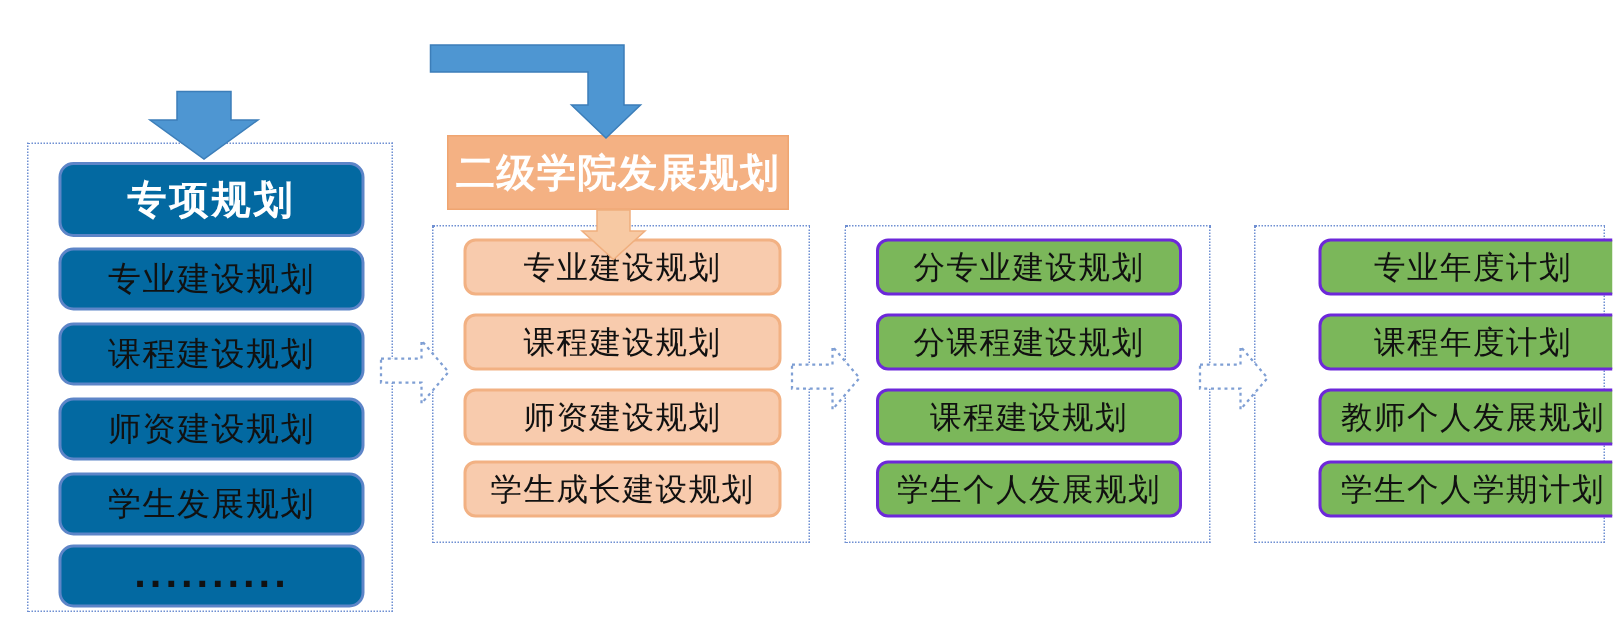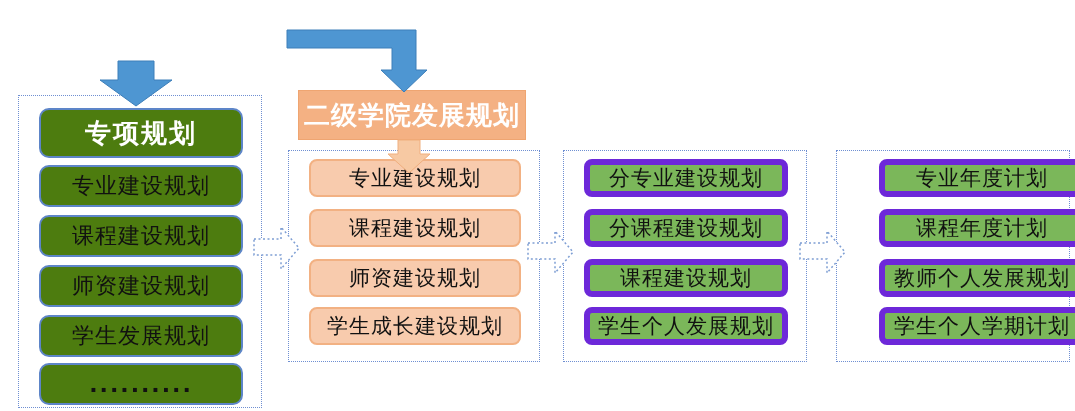--- a/index.html
+++ b/index.html
@@ -32,38 +32,38 @@
   .g4{left:836px;top:150px;width:234px;height:212px;}
 
   
   .node{
     display:flex;align-items:center;justify-content:center;
     color:#111111;letter-spacing:1px;font-weight:500;
   }
 
   
   .blue-node{
-    background:#4d7c0f;border:2px solid #5D85C8;border-radius:10px;
+    background:#0369a1;border:2px solid #5D85C8;border-radius:10px;
     left:20px;width:204px;height:42px;font-size:22px;text-align:center;
   }
   .blue-header{
     top:12px;height:50px;
     color:#ffffff;font-size:26px;font-weight:700;letter-spacing:2px;
   }
   .b-r1{top:69px;} .b-r2{top:119px;} .b-r3{top:169px;} .b-r4{top:219px;}
   .b-r5{top:267px;font-weight:700;letter-spacing:2px;}
 
   
   .orange-node{
     background:#F8CBAD;border:2px solid #F2B183;border-radius:8px;
     left:20px;width:212px;height:38px;font-size:21px;
   }
   
   .green-node{
-    background:#7BB75A;border:6px solid #6d28d9;border-radius:8px;
+    background:#7BB75A;border:2px solid #6d28d9;border-radius:8px;
     height:38px;font-size:21px;
   }
   .g3 .green-node{left:20px;width:204px;}
   .g4 .green-node{left:14px;width:206px;margin-left:28px;}
   .r1{top:8px;} .r2{top:58px;} .r3{top:108px;} .r4{top:156px;}
 
   
   #arrow-layer{left:0;top:0;width:1075px;height:411px;pointer-events:none;}
 </style>
 </head>

